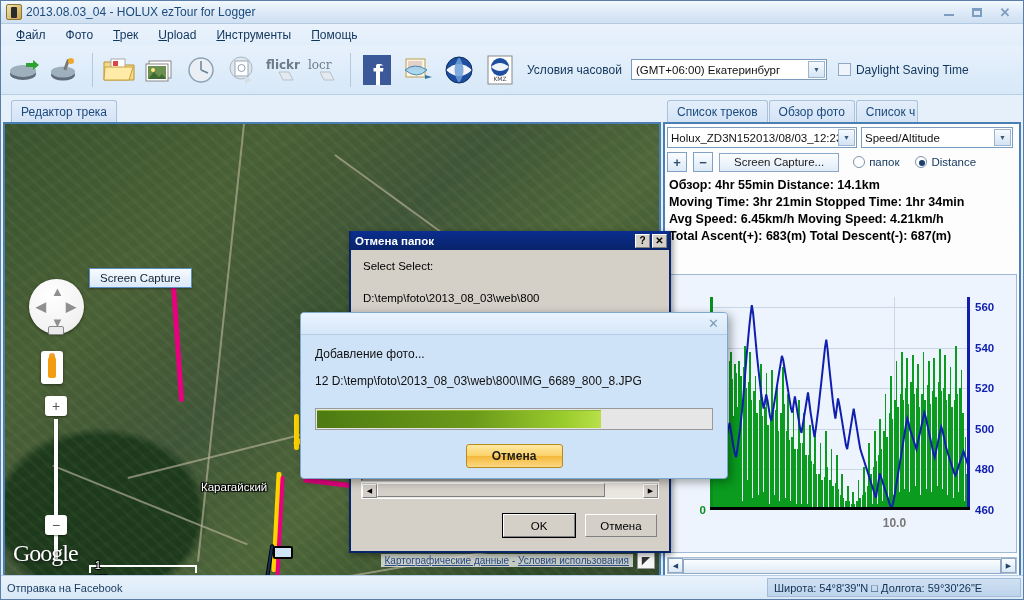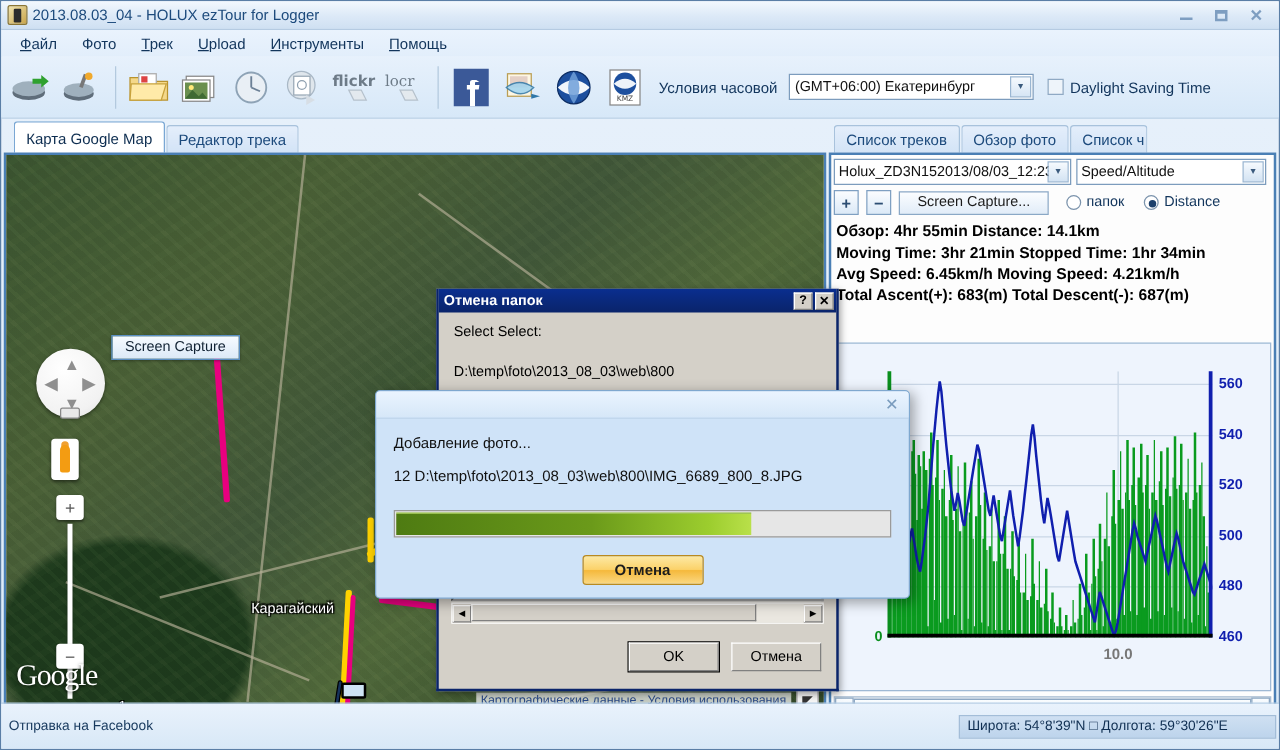--- a/index.html
+++ b/index.html
@@ -163,21 +163,21 @@
   .zoom-rail { width:4px; height:140px; background:#fff; margin:3px auto; box-shadow:0 0 2px rgba(0,0,0,.4);}
   .zoom-thumb{ width:16px;height:9px;background:#e9e9e9;border:1px solid #888;margin:-140px auto 0; border-radius:2px;}
   .screen-capture-btn {
     position:absolute; left:84px; top:144px;
     background: linear-gradient(180deg,#f7fbff,#dbe9f7);
     border:1px solid #5a8fc4; padding:3px 10px;
     font-size:11.5px; color:#123;
     box-shadow:0 1px 2px rgba(0,0,0,.35);
   }
   .google-logo {
-    position:absolute; left:8px; bottom:20px;
+    position:absolute; left:8px; bottom:8px;
     font-family:"Liberation Serif", serif; font-size:24px; color:#fff;
     text-shadow:0 1px 3px rgba(0,0,0,.8); letter-spacing:-1px;
   }
   .scalebar { position:absolute; left:84px; bottom:12px; color:#fff; font-size:10.5px;
     text-shadow:-1px -1px 0 #000,1px -1px 0 #000,-1px 1px 0 #000,1px 1px 0 #000; }
   .scalebar .bar1 { border-left:2px solid #fff; border-right:2px solid #fff; border-top:2px solid #fff;
     width:108px; height:8px; position:absolute; left:0; top:2px;}
   .scale-t1 { position:absolute; left:6px; top:-4px;}
   .map-attrib {
     position:absolute; right:26px; bottom:8px;
@@ -321,21 +321,21 @@
   .pg-cancel {
     margin:14px auto 0 auto; width:97px; height:24px;
     background:linear-gradient(180deg,#fde9a4 0%, #fbd26a 48%, #f5b93c 52%, #fbd882 100%);
     border:1px solid #b98a20; border-radius:3px;
     display:flex; align-items:center; justify-content:center;
     font-size:12px; font-weight:bold; color:#1c1c1c;
   }
 
   
   .statusbar {
-    position:absolute; left:0; right:0; bottom:0; height:37px;
+    position:absolute; left:0; right:0; bottom:0; height:24px;
     background:linear-gradient(180deg,#e9f2fc,#d8e8f7);
     border-top:1px solid #b6cee5; display:flex; align-items:center;
   }
   .sb-left { flex:1 1 auto; padding-left:6px; font-size:11px; color:#17395e;}
   .sb-right {
     width:254px; height:19px; margin-right:2px;
     background:linear-gradient(180deg,#cfe0f2,#bdd4ec);
     border:1px solid #a3bdd8;
     display:flex; align-items:center; padding-left:6px; font-size:11px; color:#102f52;
   }
@@ -470,21 +470,20 @@
     <div class="chk-wrap">
       <span class="chk-box"></span>
       <span class="chk-lbl">Daylight Saving Time</span>
     </div>
   </div>
 
   <div class="content">
 
     <div class="left-panel">
       <div class="tabstrip">
-        <div class="tab active">Карта Google Map</div>
         <div class="tab">Редактор трека</div>
       </div>
       <div class="panel-body">
         <div class="map">
           <div class="map-texture"></div>
 
           <div class="map-road" style="left:238px;top:0;width:2px;height:440px;transform:rotate(6deg);transform-origin:top;"></div>
           <div class="map-road" style="left:120px;top:330px;width:190px;height:2px;transform:rotate(-14deg);"></div>
           <div class="map-road" style="left:330px;top:30px;width:240px;height:2px;transform:rotate(36deg);transform-origin:left;"></div>
           <div class="map-road" style="left:300px;top:430px;width:330px;height:2px;transform:rotate(-10deg);"></div>

